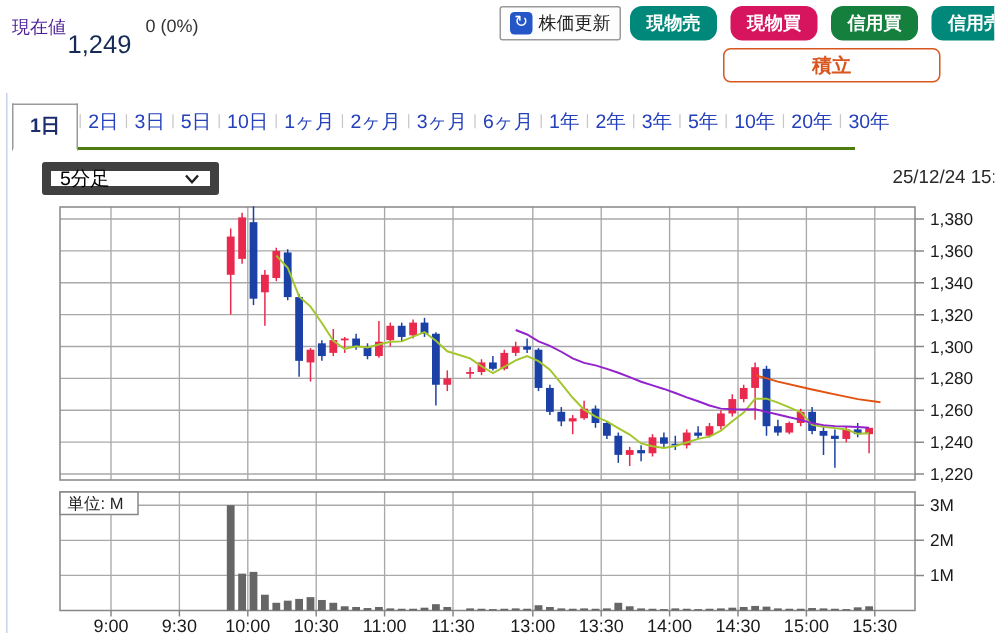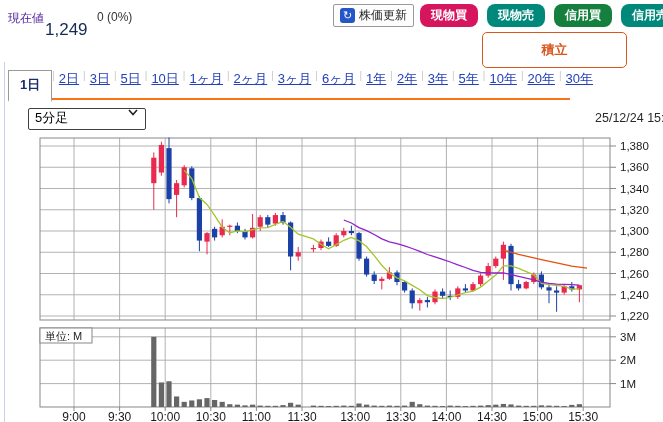--- a/index.html
+++ b/index.html
@@ -11,33 +11,33 @@
   .pvalue{position:absolute;left:45px;top:4px;font-size:17px;font-weight:normal;color:#152a55;margin-top:16px;}
   .pchange{position:absolute;left:97px;top:10px;font-size:12px;color:#333;text-align:center;}
   .refresh{position:absolute;left:333px;top:4px;height:23px;display:flex;align-items:center;gap:4px;
     background:#fdfdfd;border:1px solid #9a9a9a;border-radius:2px;padding:0 6px;font-size:12px;color:#222;cursor:pointer;
     font-family:"Liberation Sans",sans-serif;}
   .ricon{display:inline-flex;align-items:center;justify-content:center;width:15px;height:15px;
     background:#2456c8;border-radius:3px;color:#fff;font-size:11px;line-height:15px;}
   .pills{position:absolute;left:420px;top:4px;display:flex;gap:9px;}
   .pill{width:58px;height:23px;border:none;border-radius:8px;color:#fff;font-weight:bold;font-size:12px;
     cursor:pointer;font-family:"Liberation Sans",sans-serif;padding:0;}
-  .tsumitate{position:absolute;left:482px;top:32px;width:145px;height:36px;background:#fff;
+  .tsumitate{position:absolute;left:482px;top:32px;width:145px;height:23px;background:#fff;
     border:1px solid #d9571f;border-radius:5px;color:#d9571f;font-weight:bold;font-size:13px;cursor:pointer;
     font-family:"Liberation Sans",sans-serif;}
   
-  .tabbar{position:absolute;left:8px;top:70px;width:562px;height:30px;display:flex;align-items:flex-start;
-    border-bottom:2px solid #f97316;box-sizing:border-box;white-space:nowrap;}
+  .tabbar{position:absolute;left:8px;top:70px;width:562px;height:30px;display:flex;align-items:center;
+    border-bottom:2px solid #4d7c0f;box-sizing:border-box;white-space:nowrap;}
   .tab-active{display:inline-block;background:#fff;border:1px solid #999;border-bottom:2px solid #fff;
     margin-bottom:-2px;padding:5px 11px 6px 11px;font-size:13px;font-weight:bold;color:#1c2d6b;cursor:default;}
-  .tab-link{display:inline-block;padding:0 4px 6px 4px;font-size:13px;color:#2440bb;text-decoration:underline;cursor:pointer;}
+  .tab-link{display:inline-block;padding:0 4px 6px 4px;font-size:13px;color:#2440bb;cursor:pointer;}
   .tab-sep{display:inline-block;color:#c8c8c8;font-size:10px;padding-bottom:7px;}
   
-  .ivselect{position:absolute;left:28px;top:108px;width:118px;height:22px;border:1px solid #404040;border-radius:2px;
-    background:#fff;box-sizing:border-box;cursor:pointer;display:flex;}
+  .ivselect{position:absolute;left:28px;top:108px;width:118px;height:22px;border:6px solid #404040;border-radius:2px;
+    background:#fff;box-sizing:border-box;cursor:pointer;display:flex;align-items:center;}
   .ivselect span{font-size:13px;color:#000;padding-left:6px;flex:1;}
   .ivchev{margin-right:7px;}
   .dtlabel{position:absolute;left:595px;top:111px;font-size:12.5px;color:#2a2a2a;white-space:nowrap;}
   .chartsvg{position:absolute;left:0;top:130px;}
 </style>
 </head>
 <body>
 
 <div class="screen">
   <div class="leftrule"></div>
@@ -45,22 +45,22 @@
   <span class="plabel">現在値</span>
   <span class="pvalue">1,249</span>
   <span class="pchange">0 (0%)</span>
 
   <button class="refresh">
     <span class="ricon">↻</span>
     <span>株価更新</span>
   </button>
 
   <div class="pills" id="orderButtons">
+      <button class="pill" style="background: rgb(0, 137, 123);">現物売</button>
       <button class="pill" style="background: rgb(215, 20, 94);">現物買</button>
-      <button class="pill" style="background: rgb(0, 137, 123);">現物売</button>
       <button class="pill" style="background: #15803d;">信用買</button>
       <button class="pill" style="background: rgb(0, 137, 123);">信用売</button>
     </div>
 
   <button class="tsumitate">積立</button>
 
   <div class="tabbar" id="tabbar">
       <span class="tab-active">1日</span>
       <span class="tab-sep">|</span>
       <span class="tab-link">2日</span>

